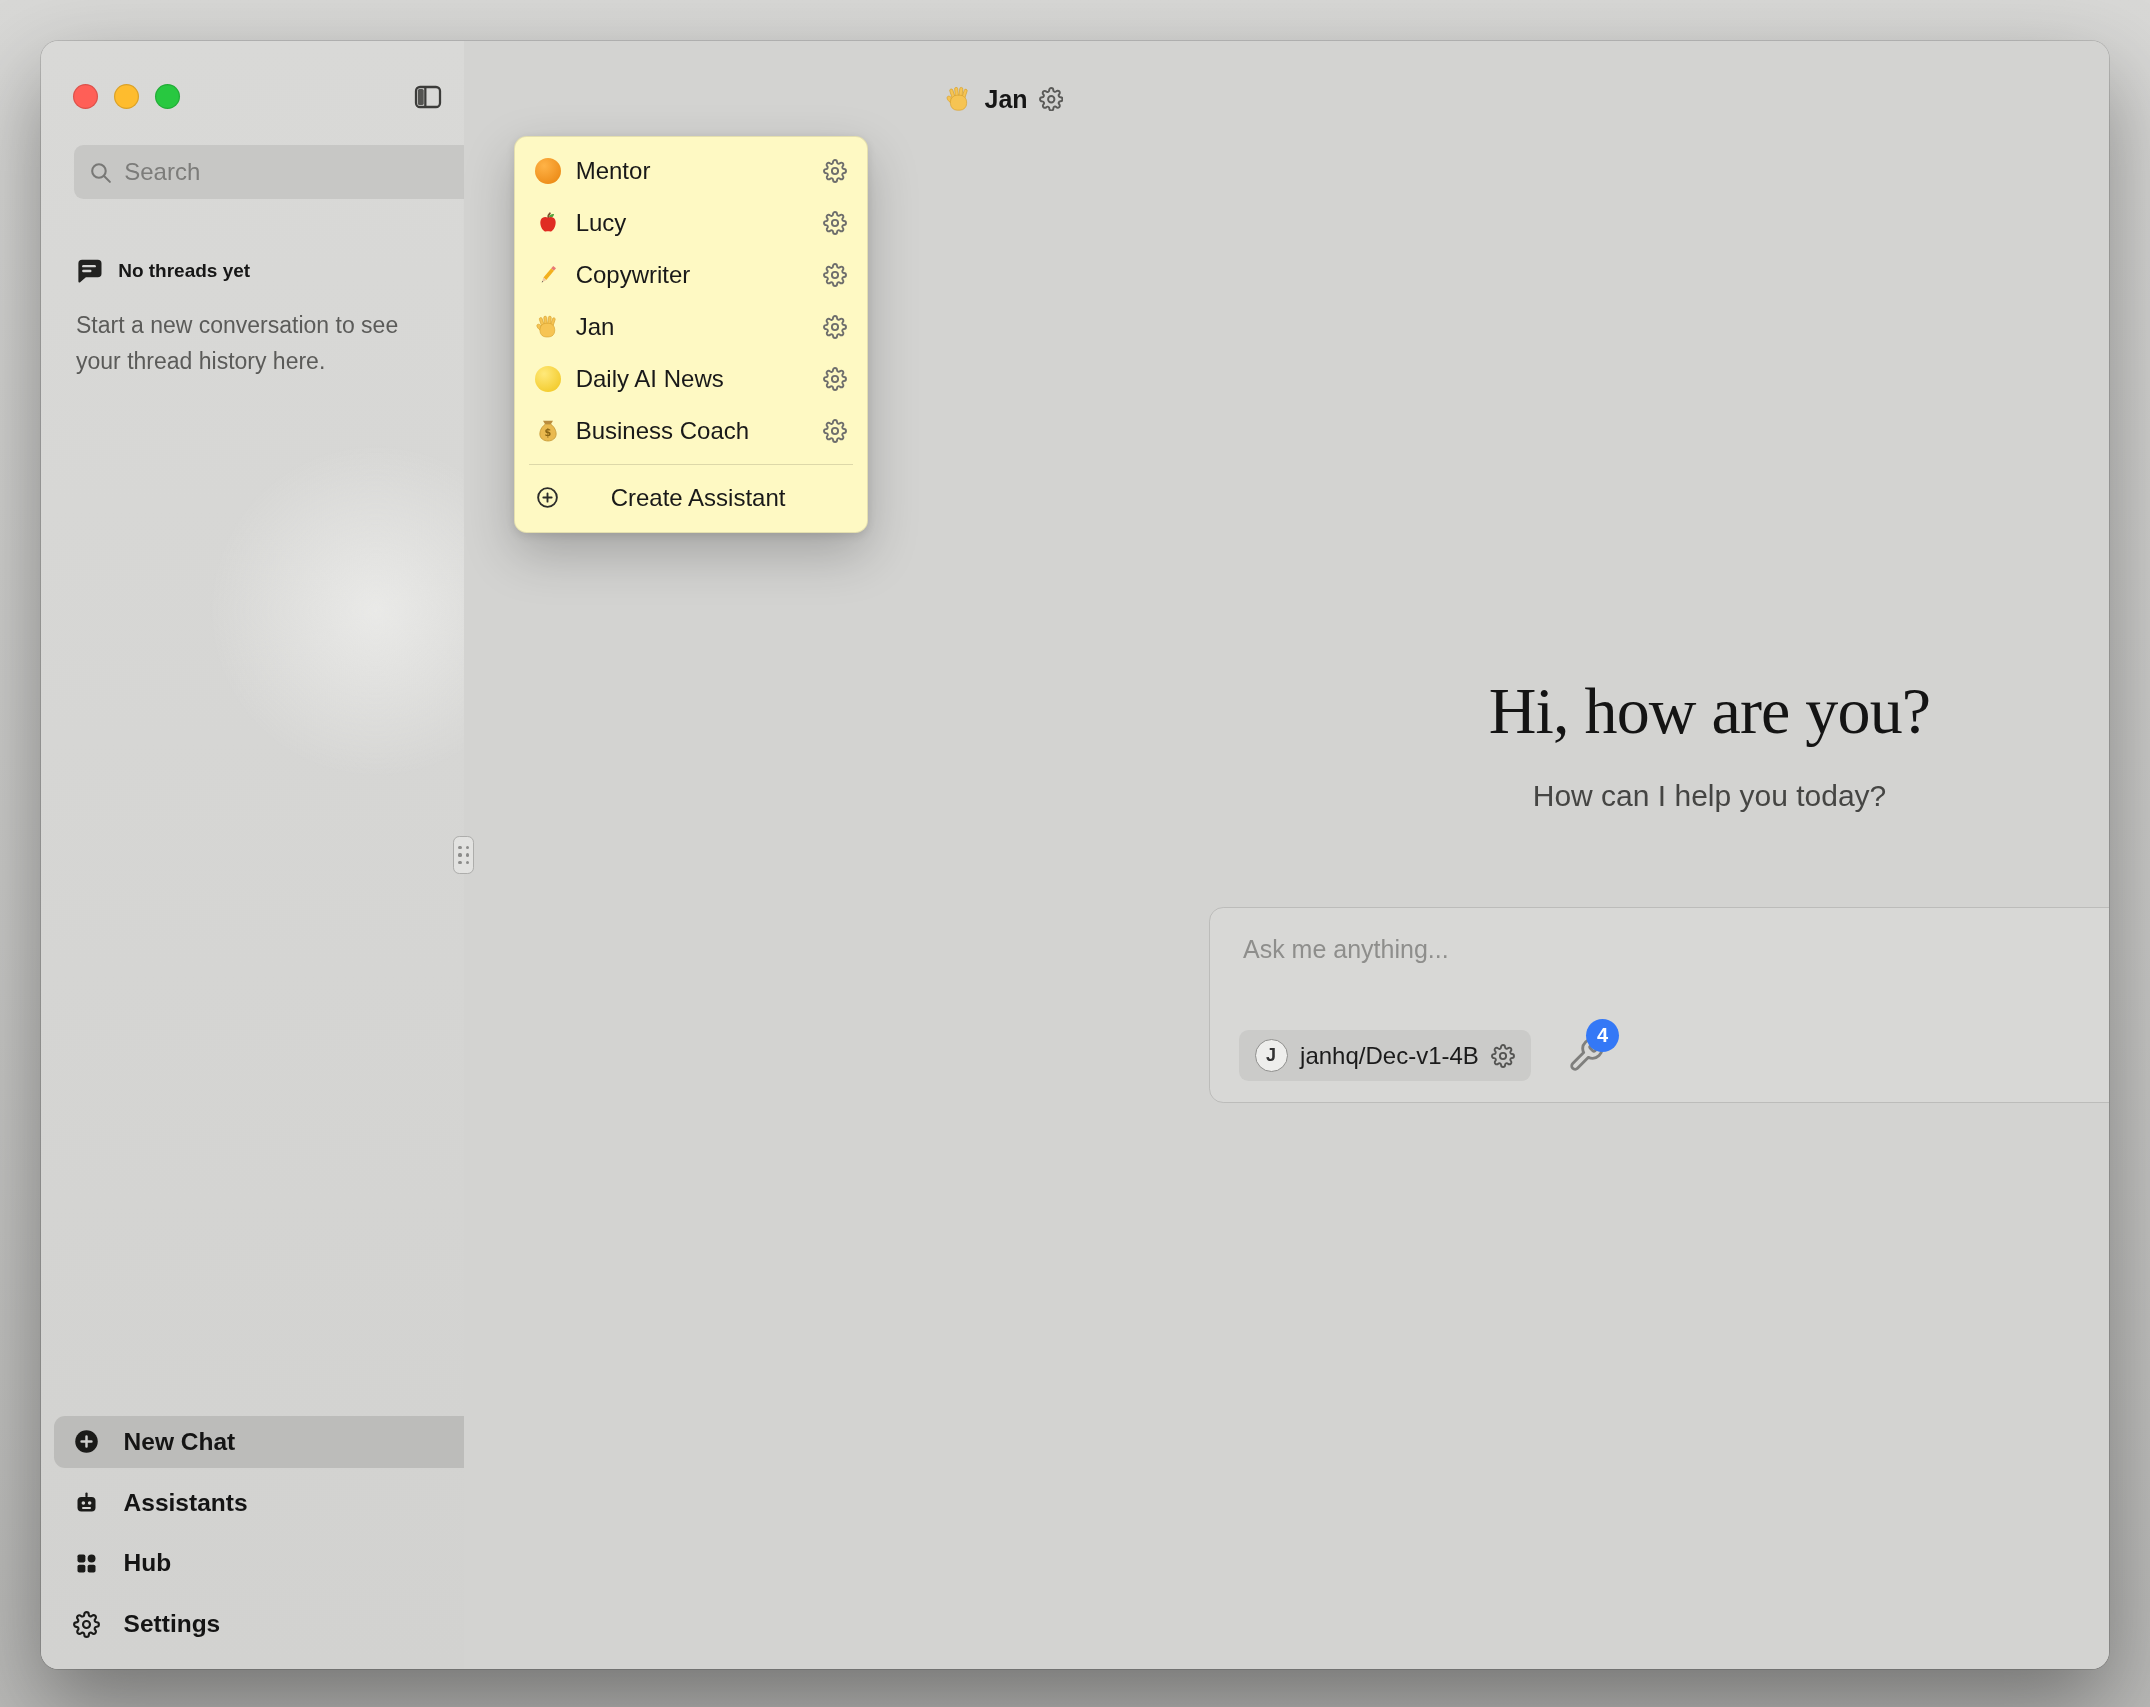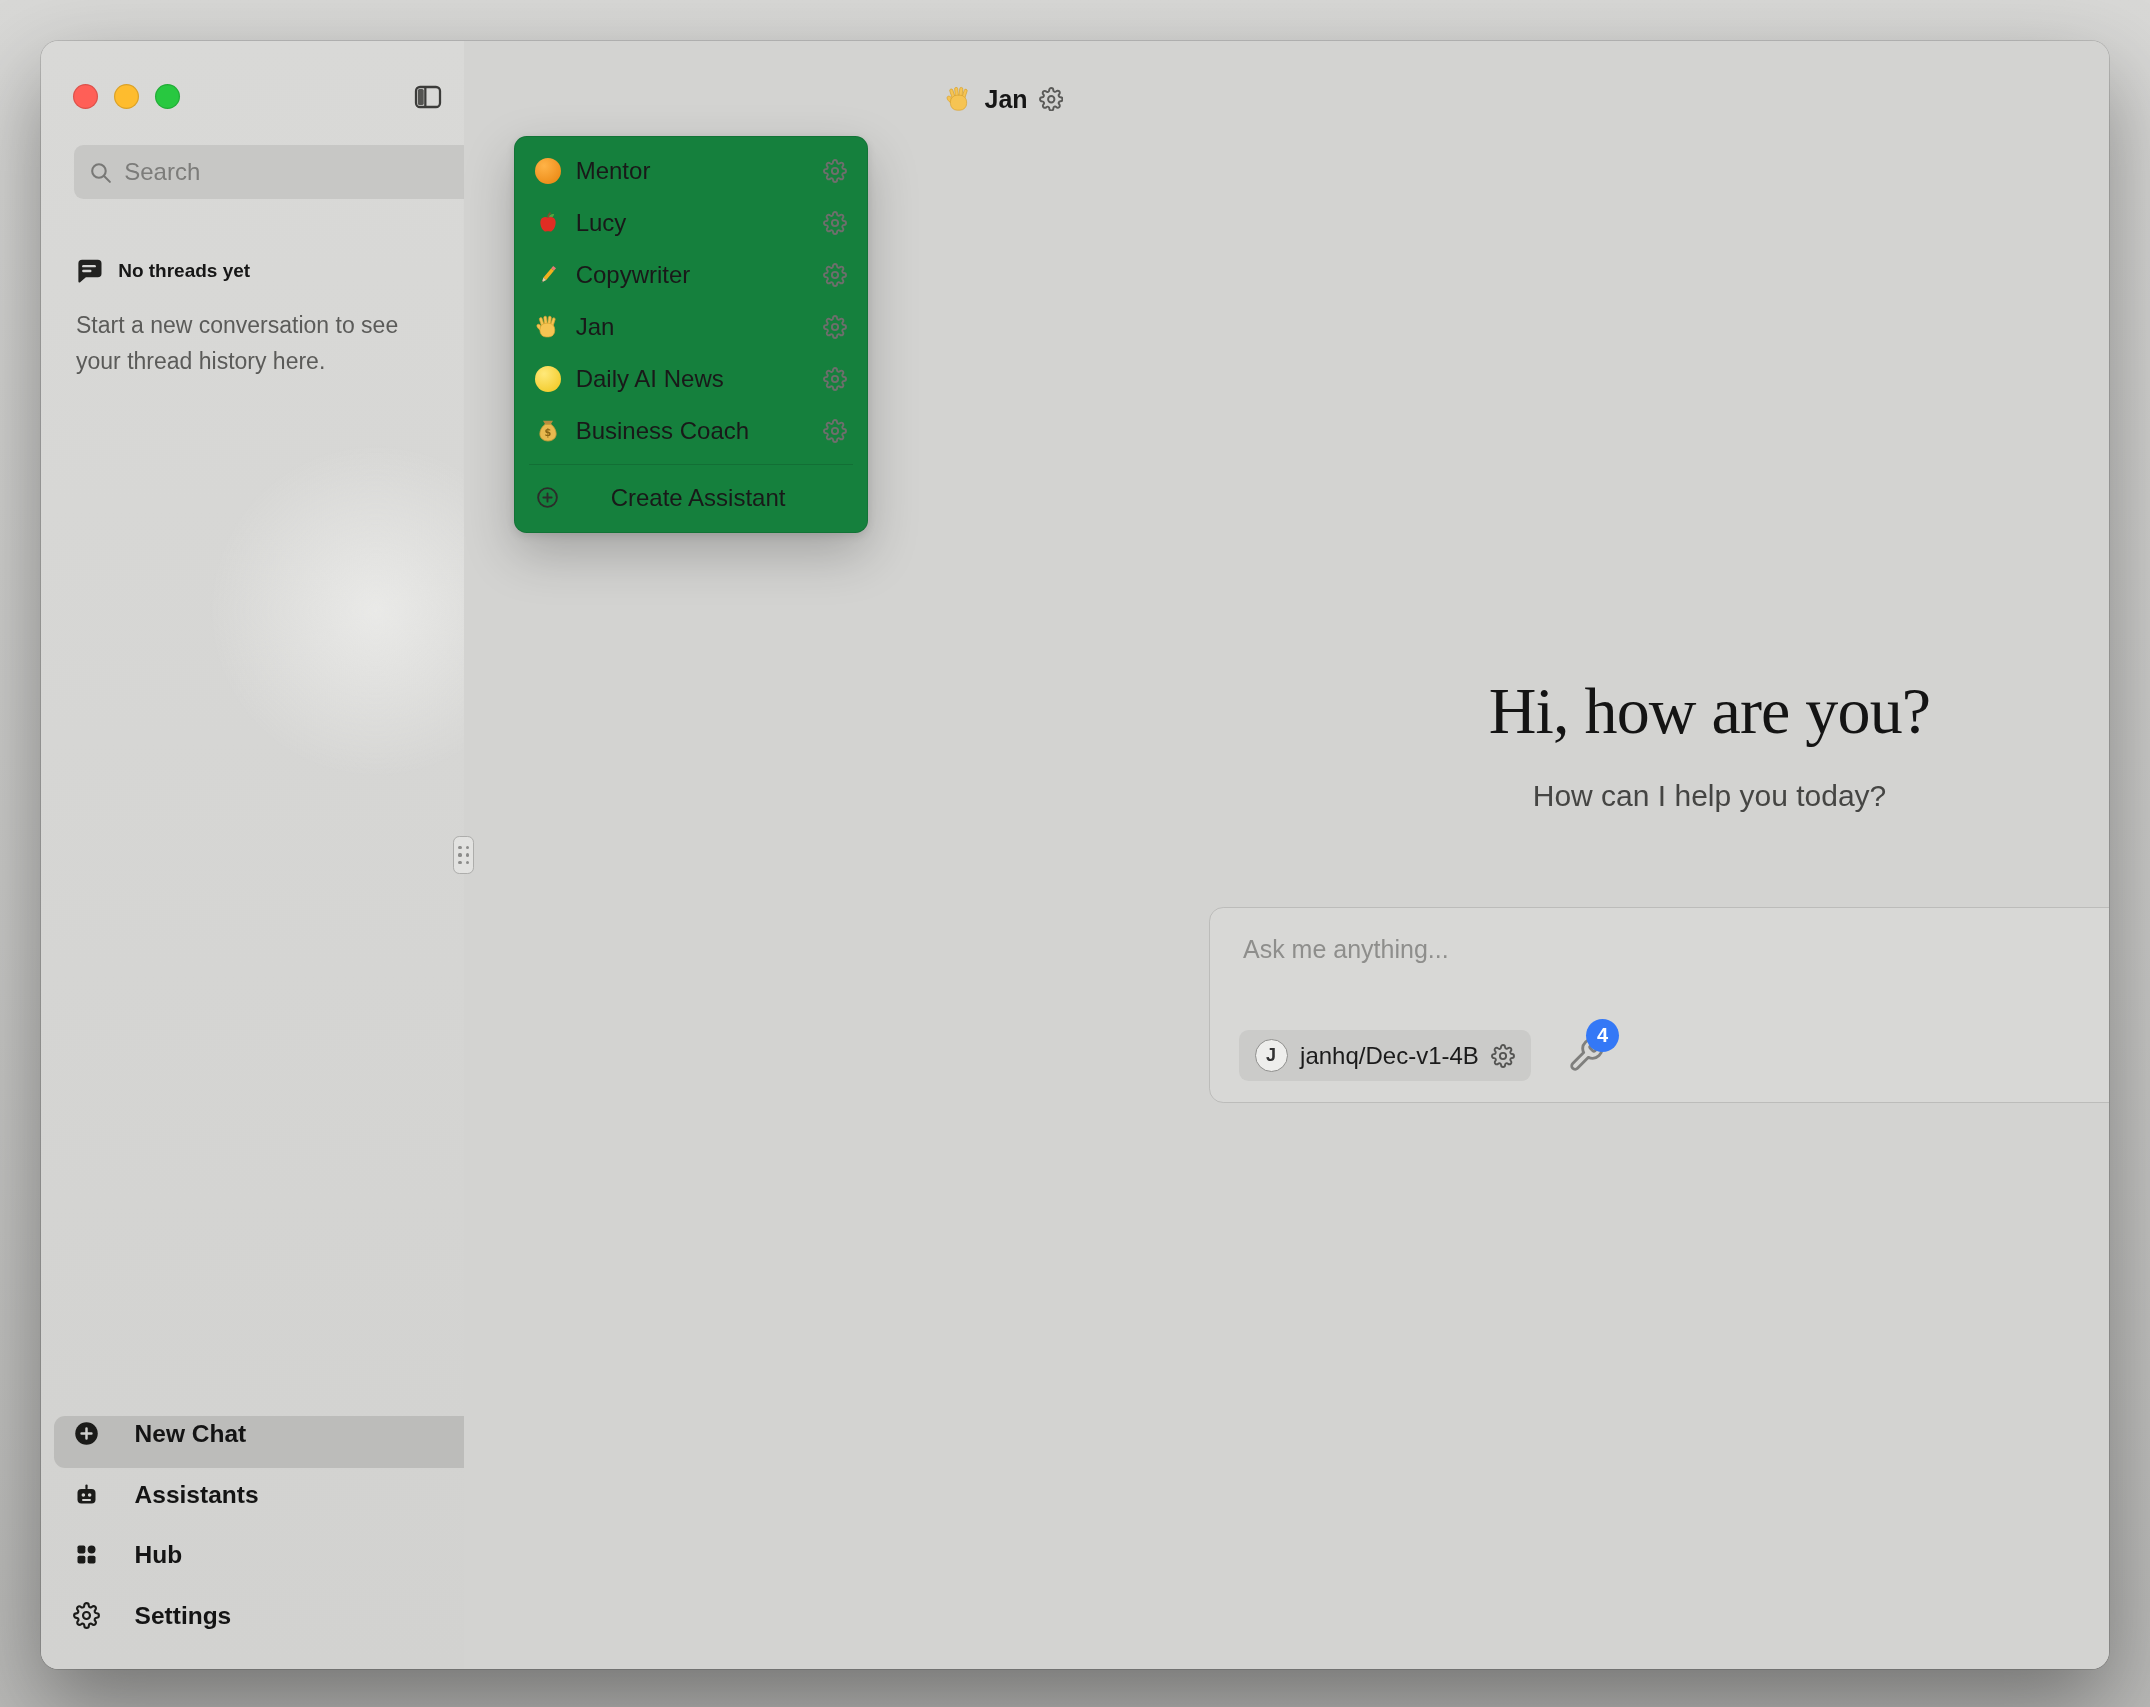--- a/index.html
+++ b/index.html
@@ -54,21 +54,21 @@
     position:absolute;left:33px;top:215px;display:flex;align-items:center;gap:14.2px;
     color:#161616;font-size:19px;font-weight:700;
   }
   .empty-title svg{width:30px;height:30px;color:#222220;}
   .empty-desc{
     position:absolute;left:35px;top:266px;width:348px;
     font-size:23px;line-height:36px;color:#5b5b59;
   }
   .side-nav{position:absolute;left:12.6px;right:12.6px;bottom:19px;display:flex;flex-direction:column;gap:8.7px;}
   .nav-row{
-    height:52px;border-radius:11px;display:flex;align-items:flex-start;gap:35px;
+    height:52px;border-radius:11px;display:flex;align-items:center;gap:24px;
     padding:4px 19px;cursor:pointer;color:#141414;
   }
   .nav-row.active{background:#bcbcba;}
   .nav-row svg{width:27px;height:27px;color:#1b1b19;flex:0 0 auto;}
   .nav-row .lbl{font-size:24.5px;font-weight:600;}
   
   .main{position:absolute;left:423px;right:0;top:0;bottom:0;background:#d3d3d1;}
   .chat-header{
     position:absolute;left:481px;top:40px;height:36px;display:flex;align-items:center;gap:11px;cursor:pointer;
   }
@@ -108,21 +108,21 @@
   .tools{position:relative;width:40px;height:40px;background:none;border:none;cursor:pointer;}
   .tools svg{width:38px;height:38px;color:#7f7f7d;}
   .badge{
     position:absolute;right:-12.6px;top:-17.4px;width:33px;height:33px;border-radius:50%;
     background:var(--accent);color:#fff;font-size:20px;font-weight:700;
     display:flex;align-items:center;justify-content:center;
   }
   
   .menu{
     position:absolute;left:473px;top:95px;width:354px;z-index:6;
-    background:#15803d;border:0.8px solid rgba(0,0,0,.10);border-radius:12.6px;
+    background:#fef9c3;border:0.8px solid rgba(0,0,0,.10);border-radius:12.6px;
     box-shadow:0 20.6px 51px rgba(0,0,0,.22),0 2.4px 8px rgba(0,0,0,.10);
     padding:8px 6.3px;
   }
   .menu-row{
     height:52px;border-radius:8px;display:flex;align-items:center;gap:14.2px;
     padding:0 14.2px;cursor:pointer;
   }
   .menu-row.selected{background:#ffffff;box-shadow:0 0.8px 4.7px rgba(0,0,0,.16);}
   .menu-row .emo{width:26px;height:26px;flex:0 0 auto;}
   .menu-row .lbl{font-size:24px;color:#191919;}

